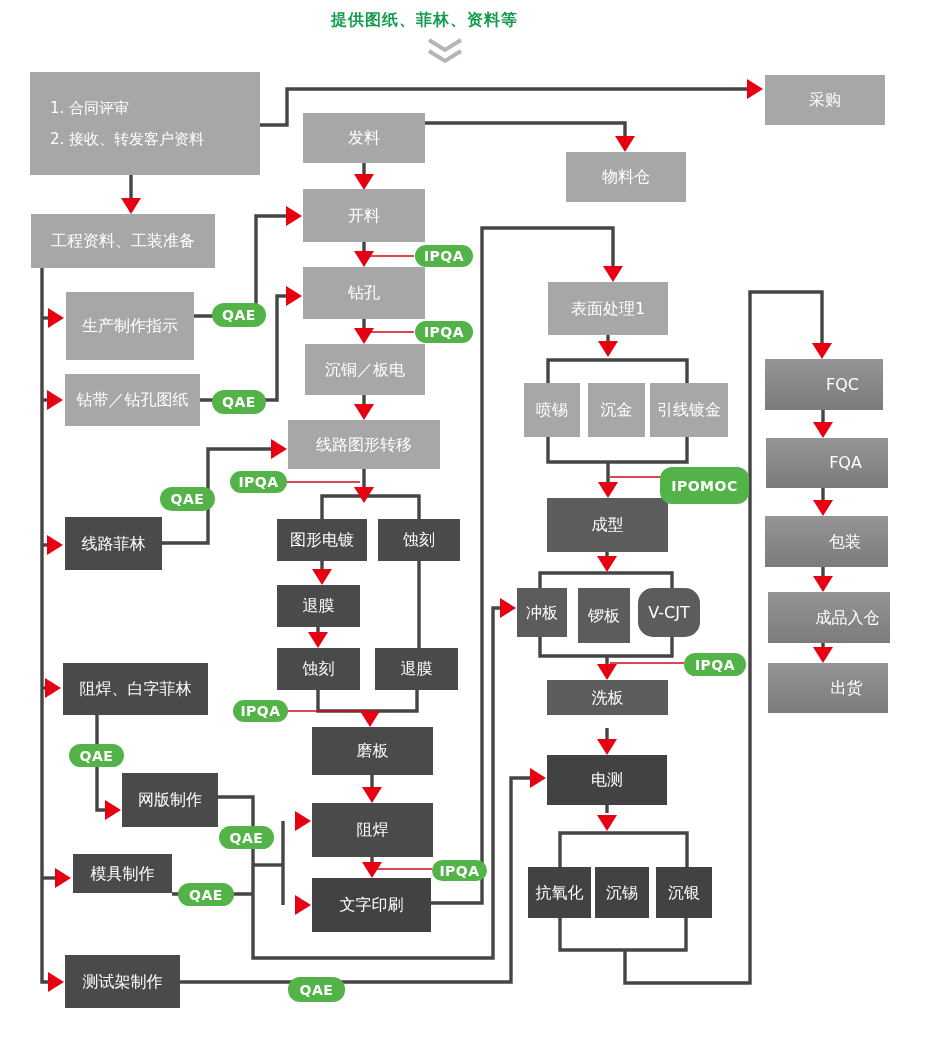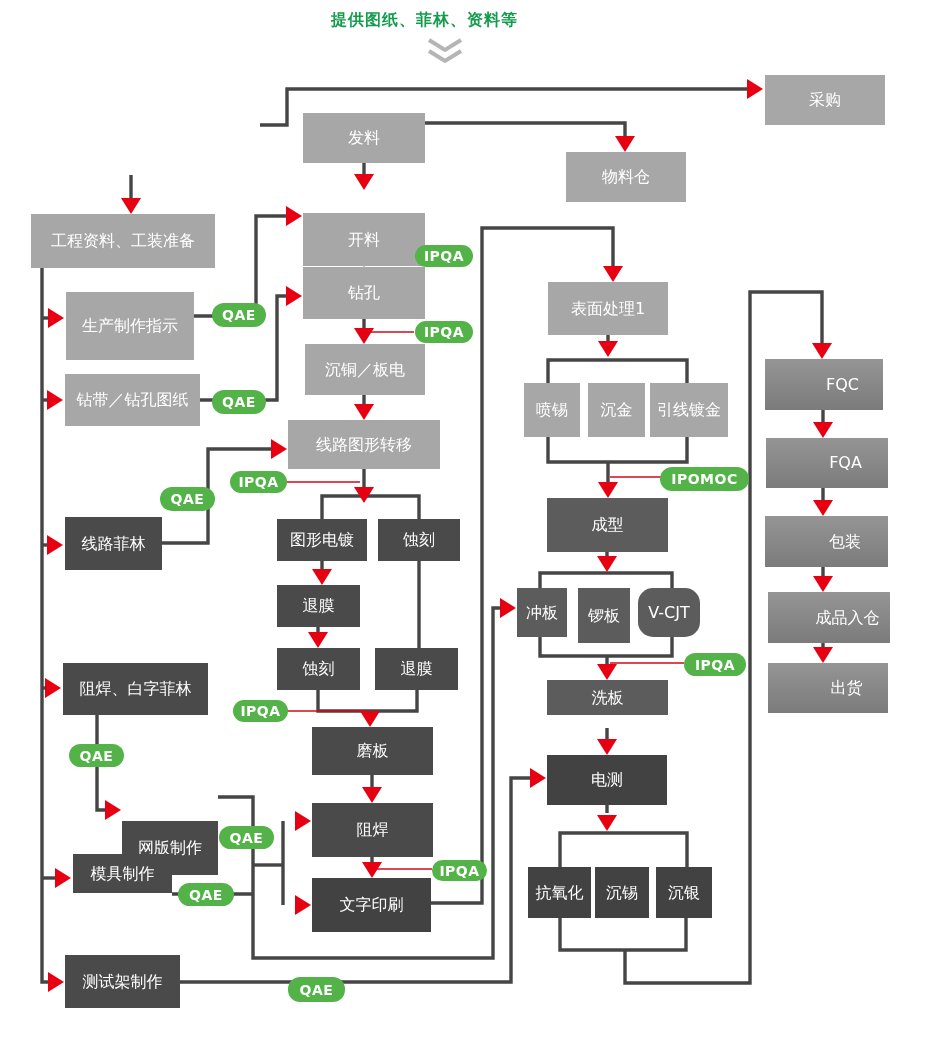--- a/index.html
+++ b/index.html
@@ -144,44 +144,48 @@
       <path class="redline" d="M364,256 H414"></path>
       <path class="redline" d="M364,332 H414"></path>
       <path class="redline" d="M287,482 H360"></path>
       <path class="redline" d="M278,711 H366"></path>
       <path class="redline" d="M377,869 H432"></path>
       <path class="redline" d="M610,477 H661"></path>
       <path class="redline" d="M610,663 H684"></path>
     </g>
   </svg>
 
+  <div class="node light contract" style="left:30px;top:72px;width:230px;height:103px;">
+    <div>1.  合同评审</div>
+    <div>2.  接收、转发客户资料</div>
+  </div>
 
   <div id="nodes-layer">
       <div class="node light" style="left: 303px; top: 113px; width: 122px; height: 50px;">发料</div>
       <div class="node light" style="left: 765px; top: 75px; width: 120px; height: 50px;">采购</div>
       <div class="node light" style="left: 566px; top: 152px; width: 120px; height: 50px;">物料仓</div>
       <div class="node light" style="left: 31px; top: 214px; width: 184px; height: 54px;">工程资料、工装准备</div>
       <div class="node light" style="left: 66px; top: 292px; width: 128px; height: 68px;">生产制作指示</div>
       <div class="node light" style="left: 65px; top: 374px; width: 135px; height: 52px;">钻带／钻孔图纸</div>
-      <div class="node light" style="left: 303px; top: 189px; width: 122px; height: 53px; margin-top: 24px;">开料</div>
+      <div class="node light" style="left: 303px; top: 189px; width: 122px; height: 53px;">开料</div>
       <div class="node light" style="left: 303px; top: 267px; width: 122px; height: 52px;">钻孔</div>
       <div class="node light" style="left: 305px; top: 344px; width: 120px; height: 51px;">沉铜／板电</div>
       <div class="node light" style="left: 288px; top: 420px; width: 152px; height: 49px;">线路图形转移</div>
       <div class="node light" style="left: 548px; top: 282px; width: 120px; height: 53px;">表面处理1</div>
       <div class="node light" style="left: 524px; top: 383px; width: 56px; height: 54px;">喷锡</div>
       <div class="node light" style="left: 588px; top: 383px; width: 57px; height: 54px;">沉金</div>
       <div class="node light" style="left: 650px; top: 383px; width: 78px; height: 54px;">引线镀金</div>
       <div class="node dark" style="left: 65px; top: 517px; width: 97px; height: 53px;">线路菲林</div>
       <div class="node dark" style="left: 277px; top: 519px; width: 90px; height: 42px;">图形电镀</div>
       <div class="node dark" style="left: 378px; top: 519px; width: 82px; height: 42px;">蚀刻</div>
       <div class="node dark" style="left: 277px; top: 585px; width: 83px; height: 42px;">退膜</div>
       <div class="node dark" style="left: 277px; top: 648px; width: 83px; height: 42px;">蚀刻</div>
       <div class="node dark" style="left: 375px; top: 648px; width: 83px; height: 42px;">退膜</div>
       <div class="node dark" style="left: 63px; top: 663px; width: 145px; height: 52px;">阻焊、白字菲林</div>
-      <div class="node dark" style="left: 122px; top: 773px; width: 96px; height: 54px; margin-top: 48px;">网版制作</div>
+      <div class="node dark" style="left: 122px; top: 773px; width: 96px; height: 54px;">网版制作</div>
       <div class="node dark" style="left: 312px; top: 727px; width: 121px; height: 48px;">磨板</div>
       <div class="node dark" style="left: 312px; top: 803px; width: 121px; height: 54px;">阻焊</div>
       <div class="node deep" style="left: 312px; top: 878px; width: 119px; height: 54px;">文字印刷</div>
       <div class="node dark" style="left: 73px; top: 854px; width: 99px; height: 39px;">模具制作</div>
       <div class="node dark" style="left: 65px; top: 955px; width: 115px; height: 53px;">测试架制作</div>
       <div class="node steel" style="left: 547px; top: 498px; width: 121px; height: 54px;">成型</div>
       <div class="node steel" style="left: 517px; top: 588px; width: 50px; height: 49px;">冲板</div>
       <div class="node steel" style="left: 578px; top: 588px; width: 52px; height: 55px;">锣板</div>
       <div class="node steel" style="left: 638px; top: 588px; width: 62px; height: 49px; border-radius: 15px;">V-CJT</div>
       <div class="node steel" style="left: 547px; top: 680px; width: 121px; height: 35px;">洗板</div>
@@ -202,15 +206,15 @@
       <div class="pill" style="left: 69px; top: 744px; width: 55px; height: 23px;">QAE</div>
       <div class="pill" style="left: 219px; top: 826px; width: 55px; height: 23px;">QAE</div>
       <div class="pill" style="left: 178px; top: 883px; width: 56px; height: 23px;">QAE</div>
       <div class="pill" style="left: 288px; top: 977px; width: 57px; height: 25px;">QAE</div>
       <div class="pill" style="left: 415px; top: 245px; width: 58px; height: 22px;">IPQA</div>
       <div class="pill" style="left: 415px; top: 321px; width: 58px; height: 22px;">IPQA</div>
       <div class="pill" style="left: 230px; top: 471px; width: 57px; height: 22px;">IPQA</div>
       <div class="pill" style="left: 233px; top: 700px; width: 55px; height: 22px;">IPQA</div>
       <div class="pill" style="left: 432px; top: 860px; width: 55px; height: 21px;">IPQA</div>
       <div class="pill" style="left: 684px; top: 653px; width: 62px; height: 23px;">IPQA</div>
-      <div class="pill" style="left: 660px; top: 467px; width: 89px; height: 24px;">IPOMOC</div>
+      <div class="pill" style="left: 660px; top: 467px; width: 89px; height: 37px;">IPOMOC</div>
     </div>
 </div>
 
 </body></html>

